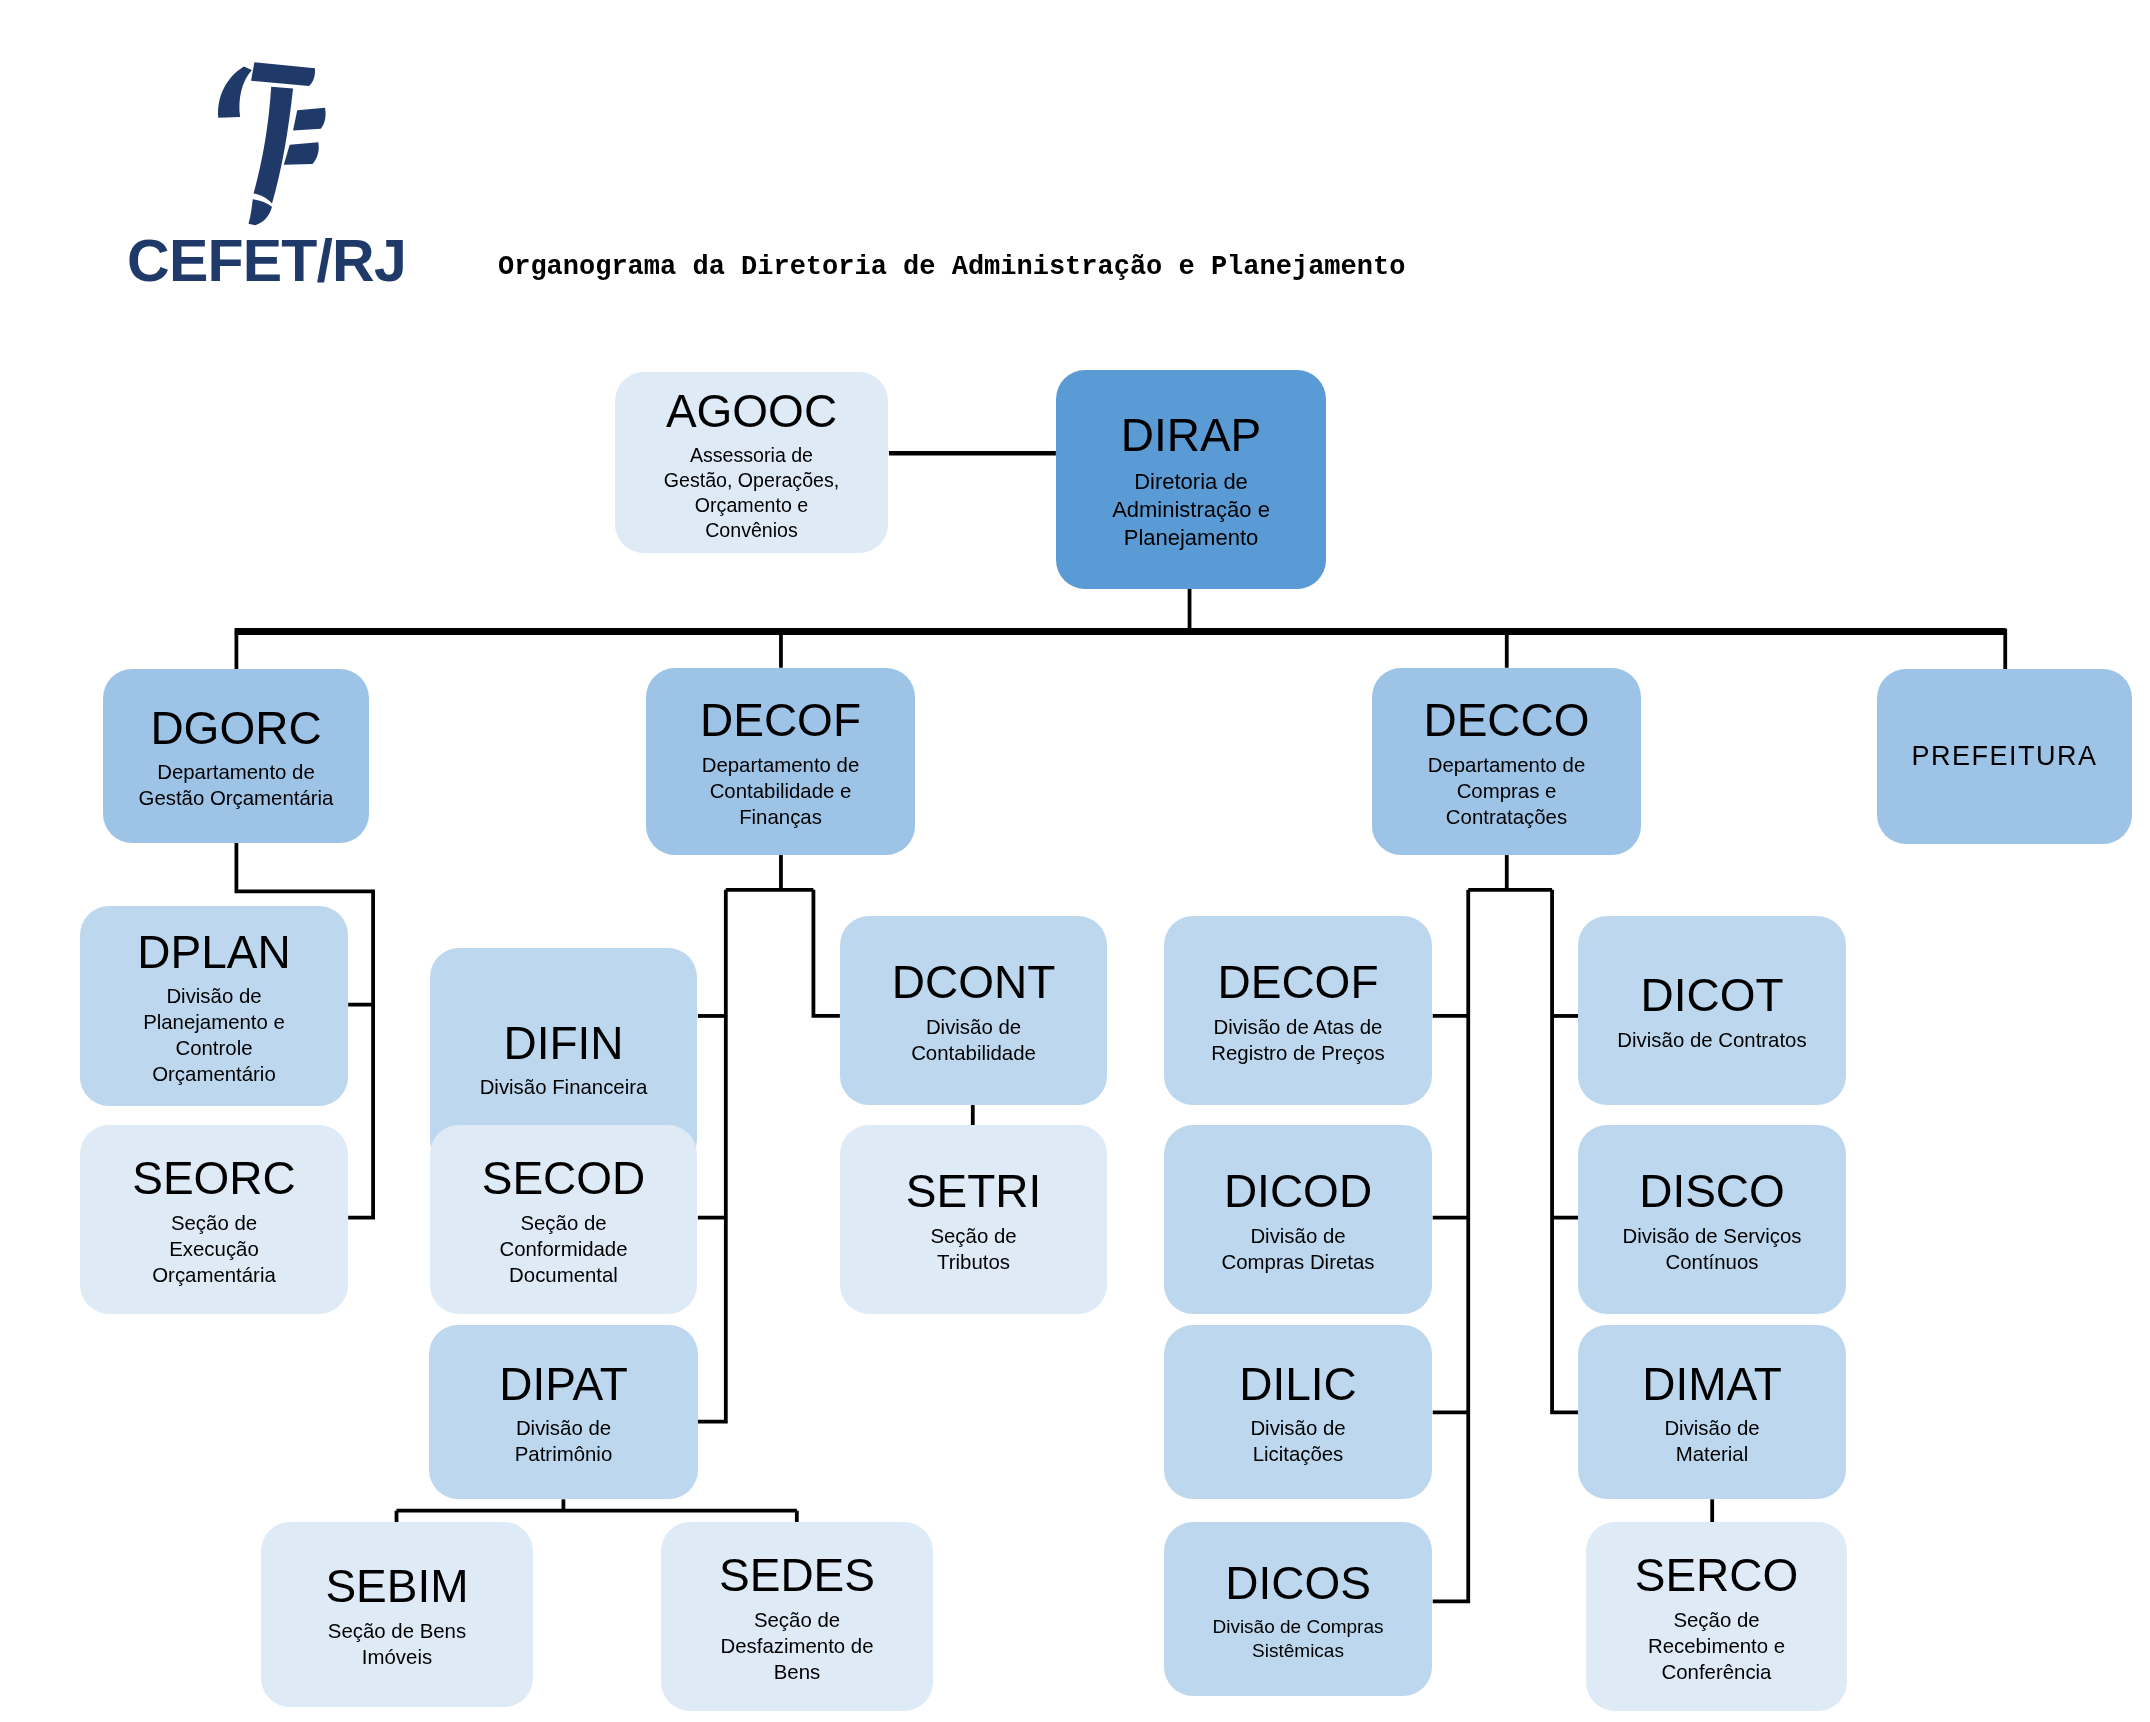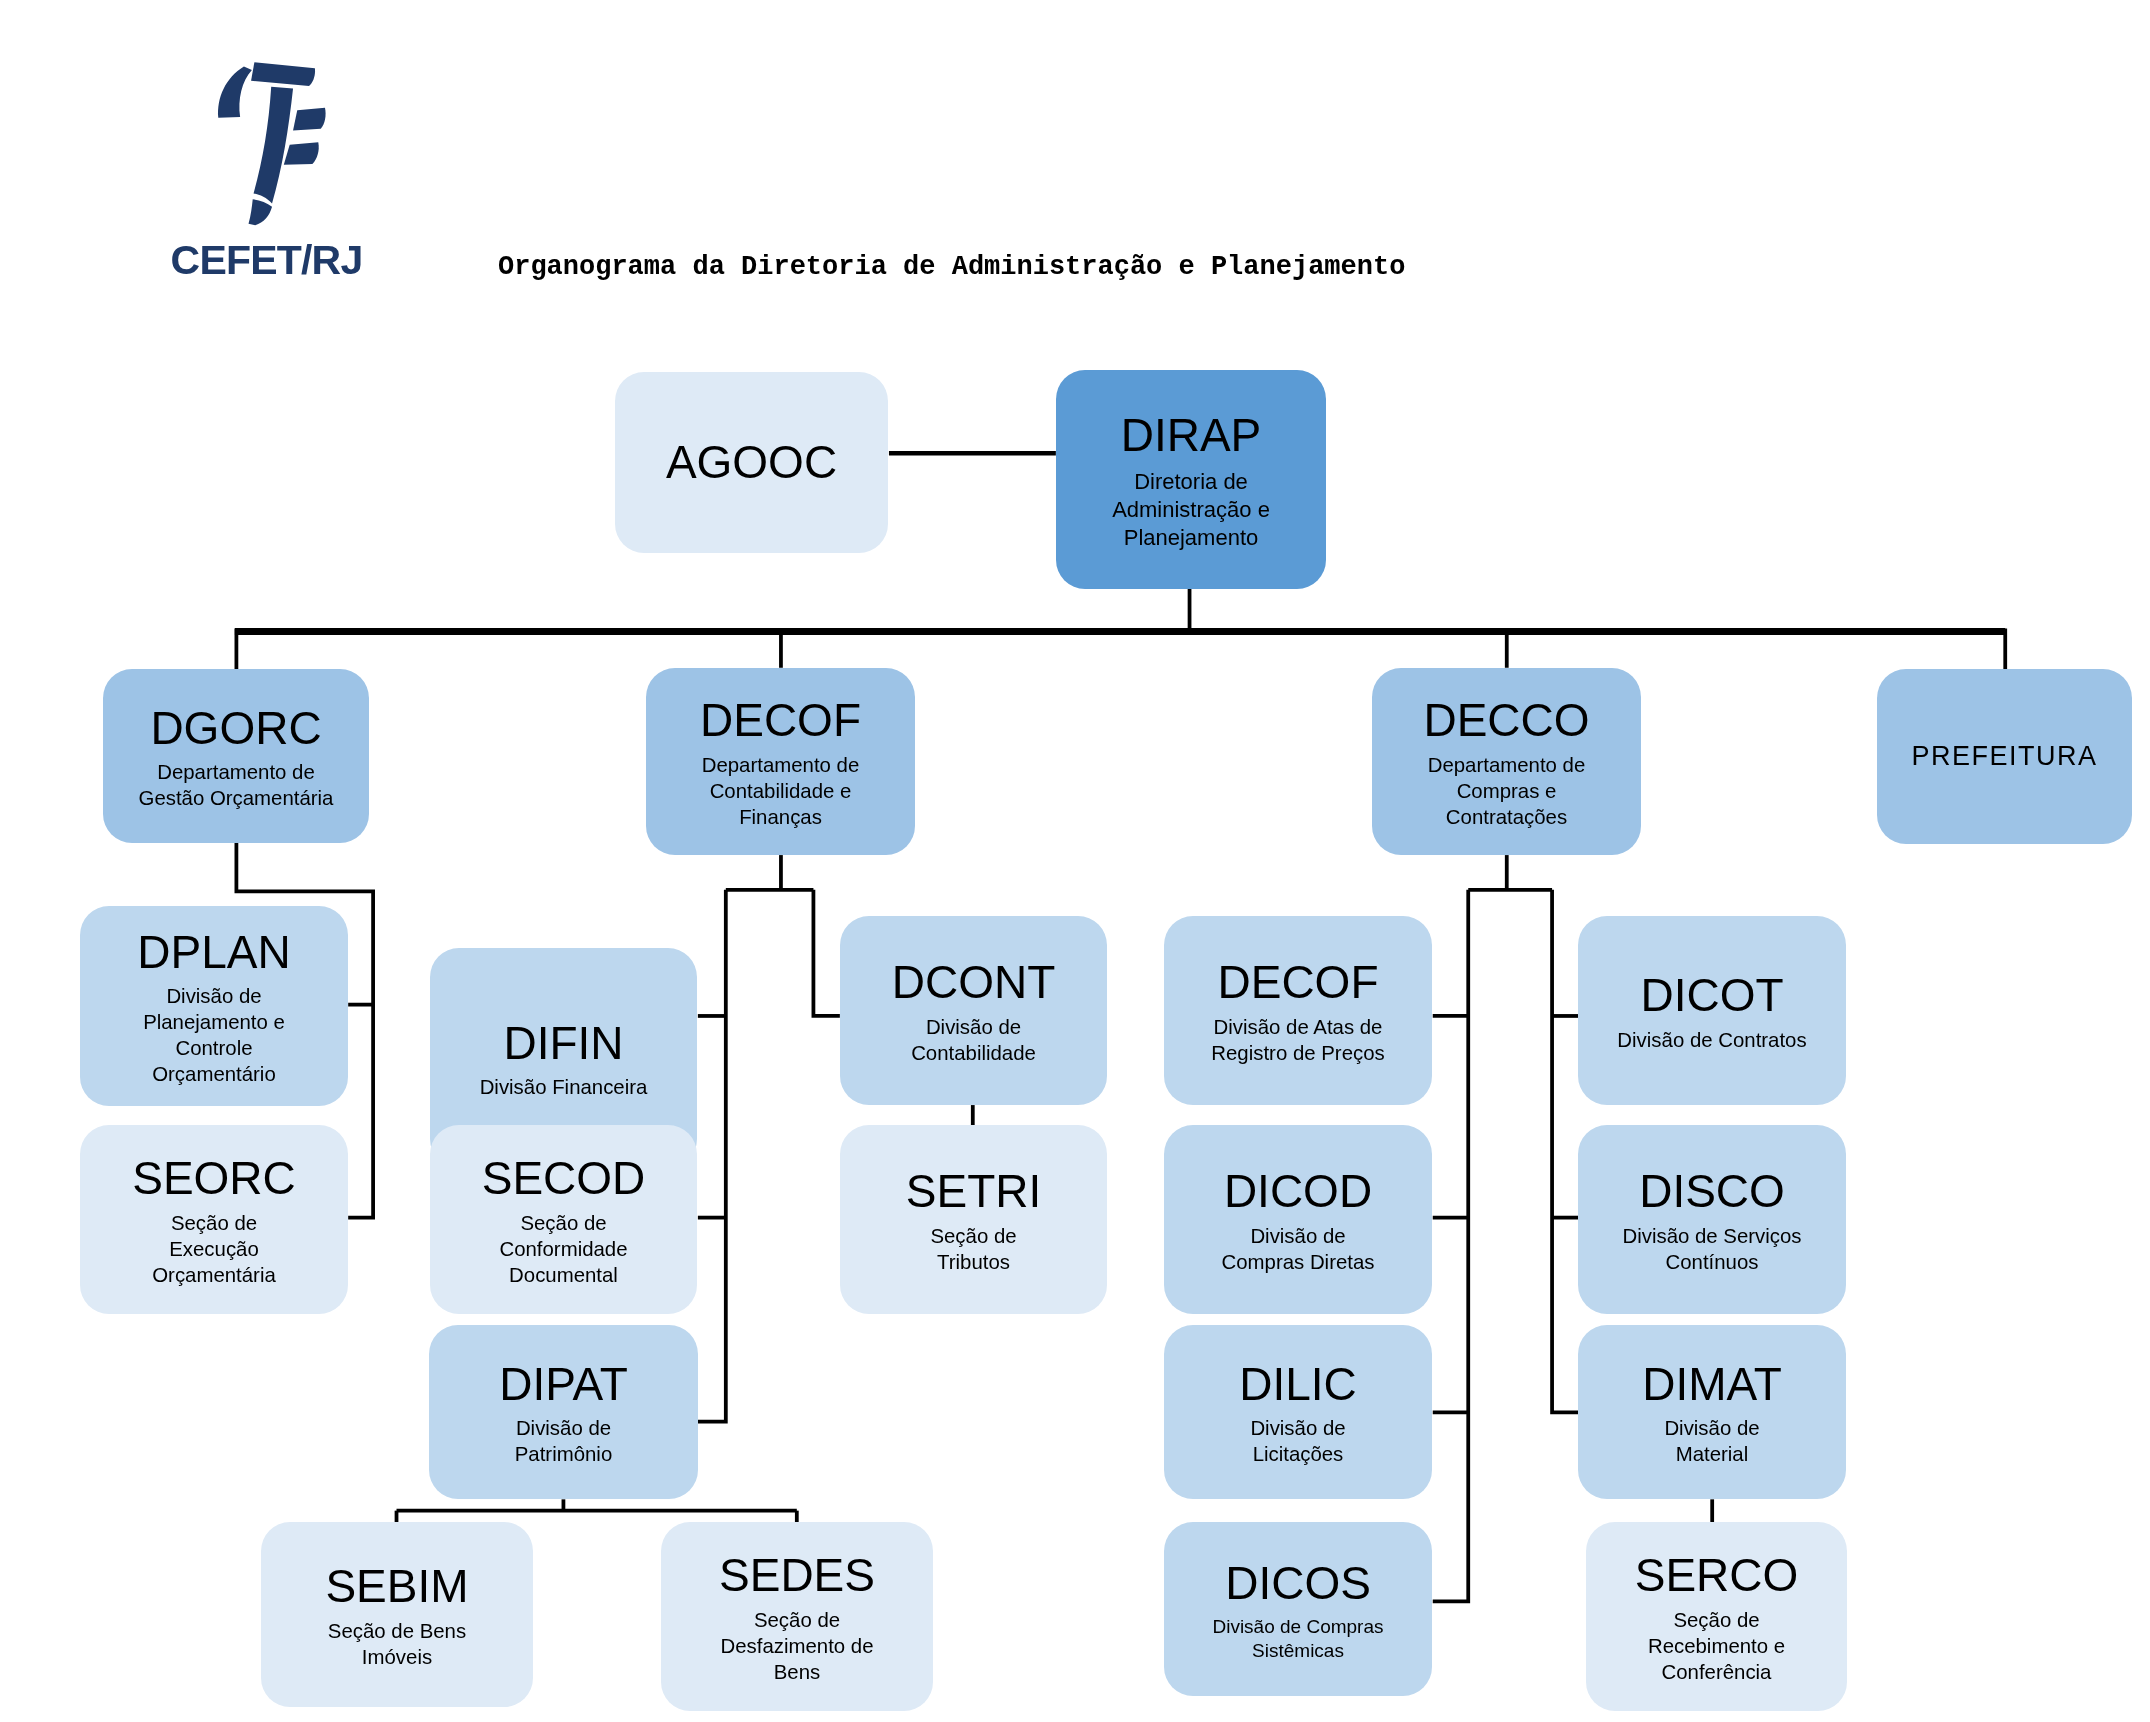--- a/index.html
+++ b/index.html
@@ -14,22 +14,22 @@
   html,body{margin:0;padding:0;}
   body{
     width:2151px;height:1723px;position:relative;background:#ffffff;
     font-family:"Liberation Sans", sans-serif;color:var(--text-color);
     overflow:hidden;
   }
   
   .logo{position:absolute;left:89px;top:59px;width:355px;text-align:center;}
   .logo svg{display:block;margin:0 auto;}
   .logo-text{
-    font-size:41px;font-weight:bold;letter-spacing:-0.8px;
-    color:var(--logo-color);margin-top:10px;
+    font-size:59px;font-weight:bold;letter-spacing:-0.8px;
+    color:var(--logo-color);margin-top:0;
   }
   .page-title{
     position:absolute;left:498px;top:234px;width:1284px;
     font-size:27px;font-weight:bold;white-space:nowrap;font-family:Liberation Mono, monospace;
   }
   
   svg.wires{position:absolute;left:0;top:0;z-index:0;}
   svg.wires path{fill:none;stroke:var(--line-color);stroke-width:5px;}
   svg.wires path.thick{stroke-width:9px;}
   svg.wires path.mid{stroke-width:6px;}
@@ -99,20 +99,24 @@
   <path d="M1897,1612 H1944"></path>
   <path d="M1897,1870 H1944"></path>
   <path d="M2055,1178 V1870 H2090"></path>
   <path d="M2055,1345 H2090"></path>
   <path d="M2055,1612 H2090"></path>
   <path d="M2267,1985 V2015"></path>
 </svg>
 
 <div class="node lvl-section" style="left:615px;top:372px;width:273px;height:181px">
   <div class="acr">AGOOC</div>
+  <div class="sub" style="font-size:19.6px">Assessoria de
+Gestão, Operações,
+Orçamento e
+Convênios</div>
 </div>
 
 <div class="node lvl-dirap" style="left:1056px;top:370px;width:270px;height:219px">
   <div class="acr">DIRAP</div>
   <div class="sub" style="font-size:22px">Diretoria de
 Administração e
 Planejamento</div>
 </div>
 
 <div class="node lvl-dept" style="left:103px;top:669px;width:266px;height:174px">

